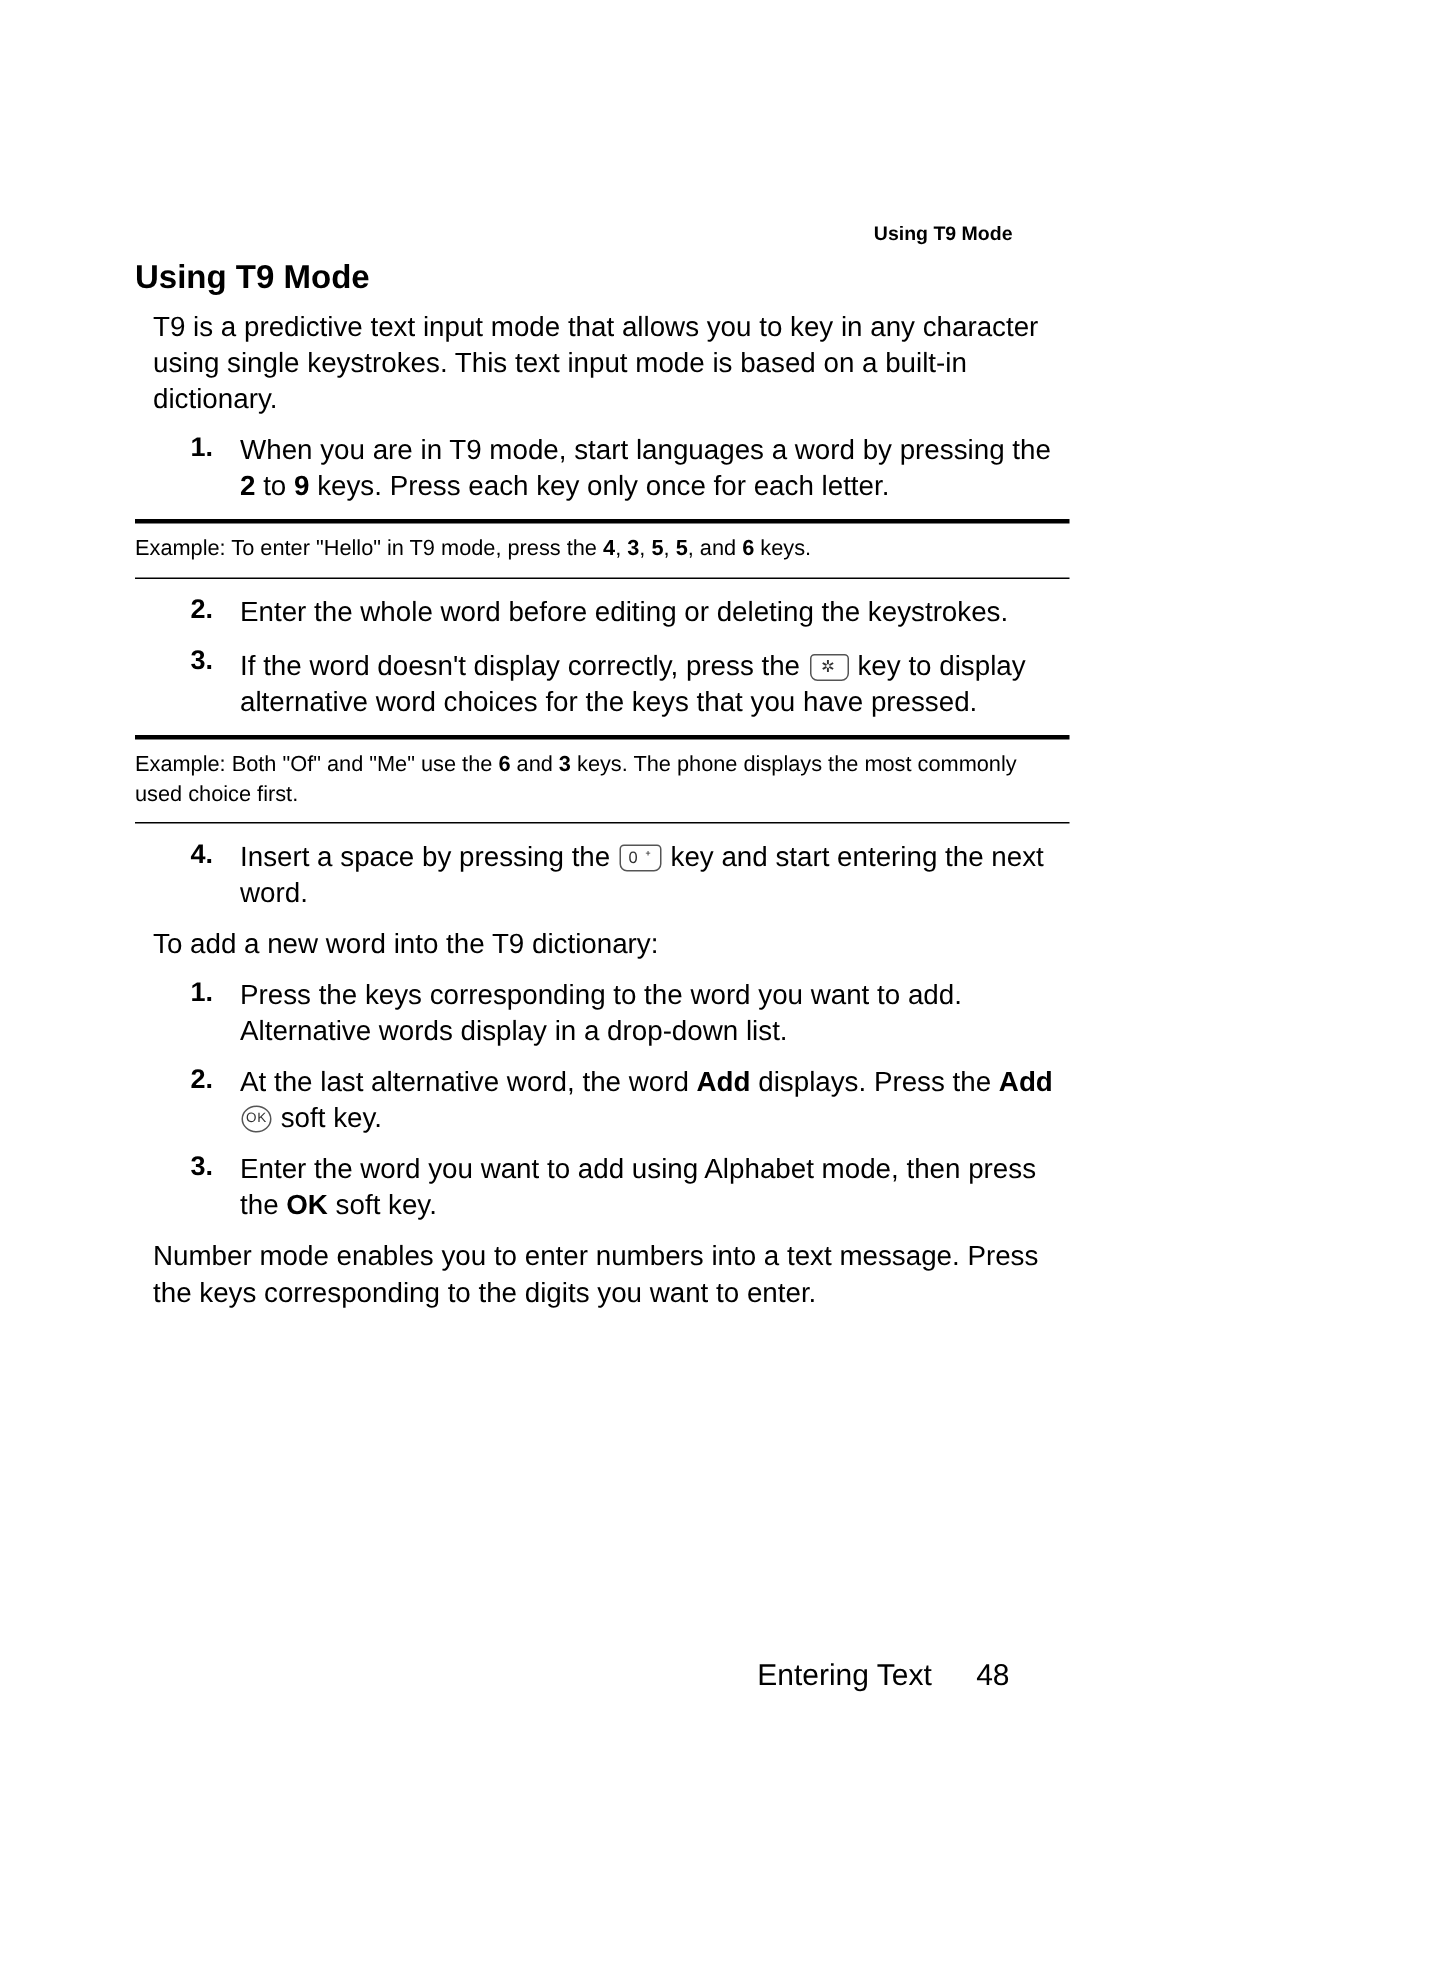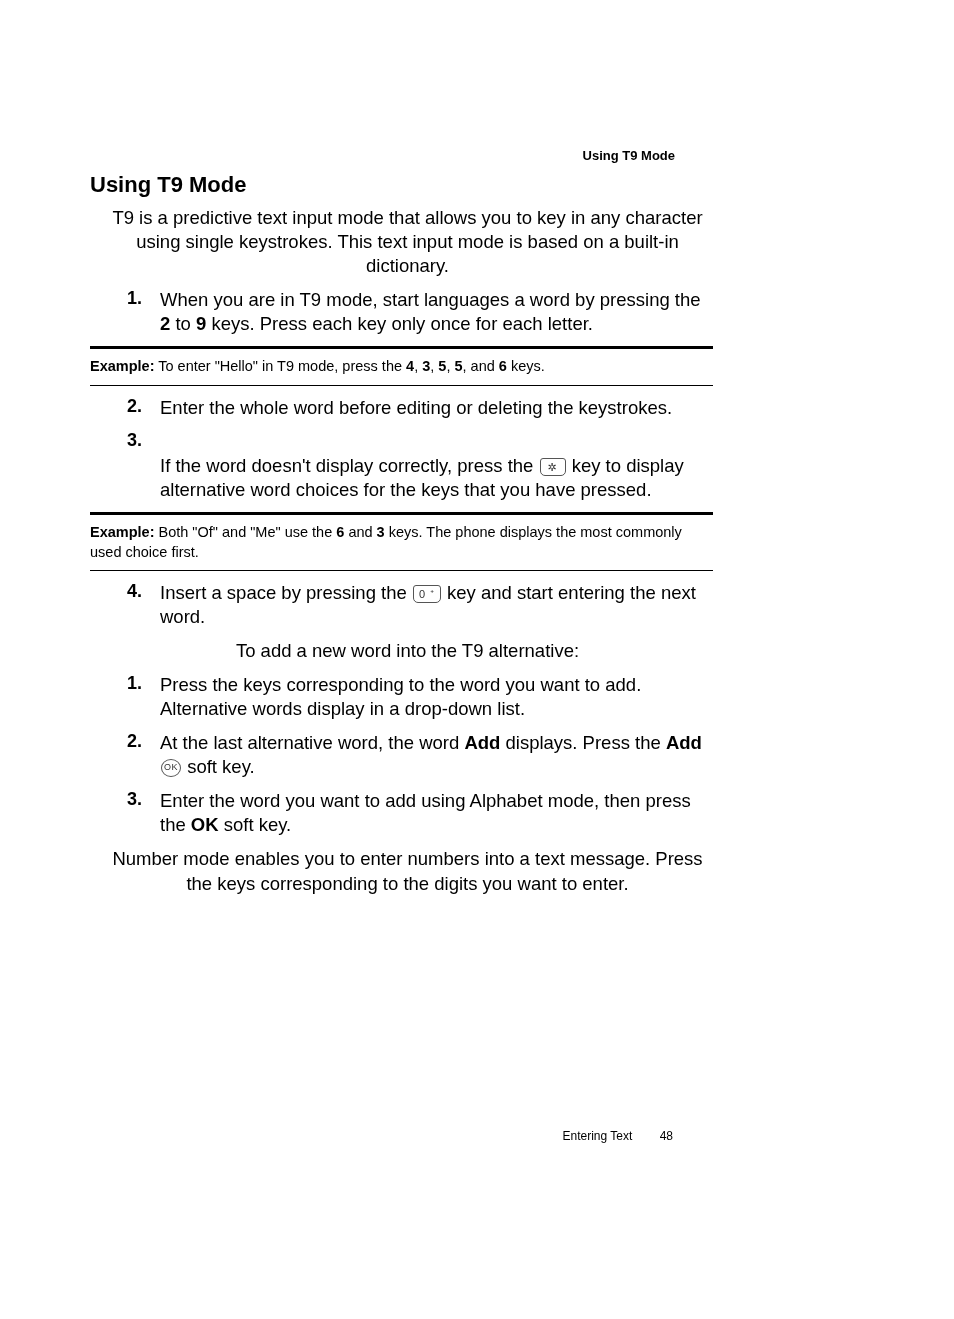--- a/index.html
+++ b/index.html
@@ -30,21 +30,20 @@
     font-family: Arial, Helvetica, sans-serif;
     font-weight: 900;
     font-size: 22px;
     margin: 14px 0 8px 0;
     letter-spacing: 0px;
   }
   p.body {
     font-size: 18.5px;
     line-height: 1.3;
     margin: 6px 0 10px 12px;
-    text-align: center;
   }
   .ol {
     margin: 4px 0 4px 12px;
   }
   .li {
     display: flex;
     align-items: flex-start;
     margin: 4px 0 10px 0;
   }
   .li .num {
@@ -57,32 +56,32 @@
   }
   .li .txt {
     flex: 1;
     font-size: 18.5px;
     line-height: 1.3;
     padding-left: 14px;
   }
   .li .cont {
     font-size: 18.5px;
     line-height: 1.3;
-    margin-top: 24px;
+    margin-top: 2px;
   }
   .rule-box {
     border-top: 3px solid #000;
     border-bottom: 1.5px solid #000;
     margin: 10px 0 10px 0;
     padding: 8px 0 8px 0;
     font-size: 14.5px;
     line-height: 1.35;
   }
   .rule-box .lbl {
-    font-weight: bold;
+    font-weight: normal;
   }
   .inline-key {
     display: inline-block;
     vertical-align: middle;
     border: 1px solid #555;
     border-top-width: 1.5px;
     border-radius: 3px 3px 5px 5px;
     padding: 0 5px;
     font-size: 11px;
     line-height: 16px;
@@ -101,23 +100,23 @@
     line-height: 15px;
     width: 18px;
     height: 16px;
     text-align: center;
     letter-spacing: 0.5px;
     color:#333;
     margin: 0 1px;
   }
   .footer {
     position: absolute;
-    bottom: 176px;
+    bottom: 190px;
     right: 130px;
-    font-size: 12px;
+    font-size: 20px;
   }
   .footer .pg {
     margin-left: 24px;
   }
   .bold { font-weight: bold; }
 </style>
 </head>
 <body>
 
 <div class="page">
@@ -168,21 +167,21 @@
       <div class="li">
         <div class="num">4.</div>
         <div class="txt">
           <span>Insert a space by pressing the </span>
           <span class="inline-key">0 ⁺</span>
           <span> key and start entering the next word.</span>
         </div>
       </div>
     </div>
 
-    <p class="body">To add a new word into the T9 alternative:</p>
+    <p class="body">To add a new word into the T9 dictionary:</p>
 
     <div class="ol">
       <div class="li">
         <div class="num">1.</div>
         <div class="txt">Press the keys corresponding to the word you want to add. Alternative words display in a drop-down list.</div>
       </div>
       <div class="li">
         <div class="num">2.</div>
         <div class="txt">
           <span>At the last alternative word, the word </span><span class="bold">Add</span><span> displays. Press the </span><span class="bold">Add</span>

